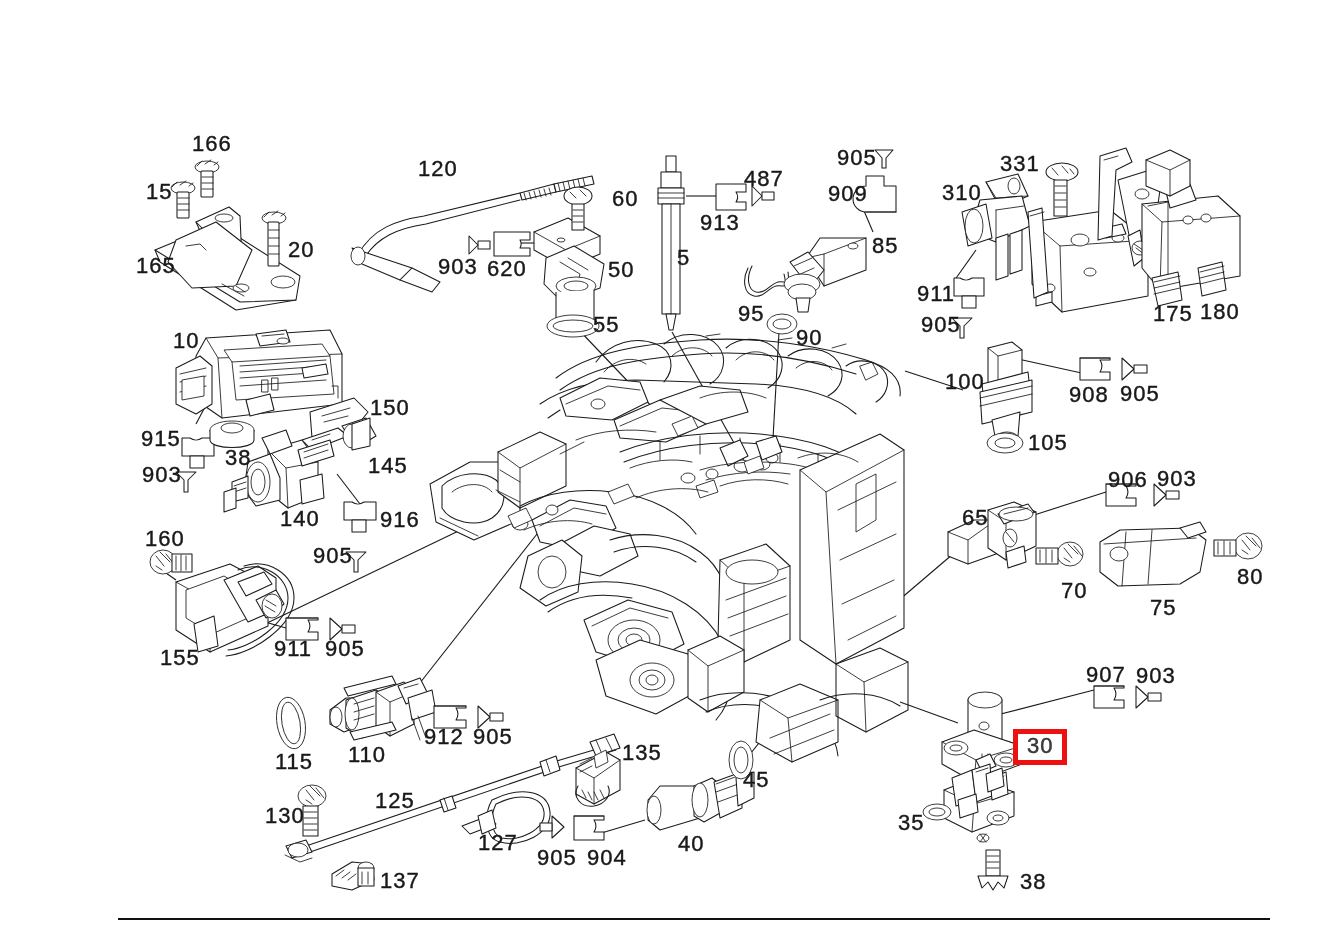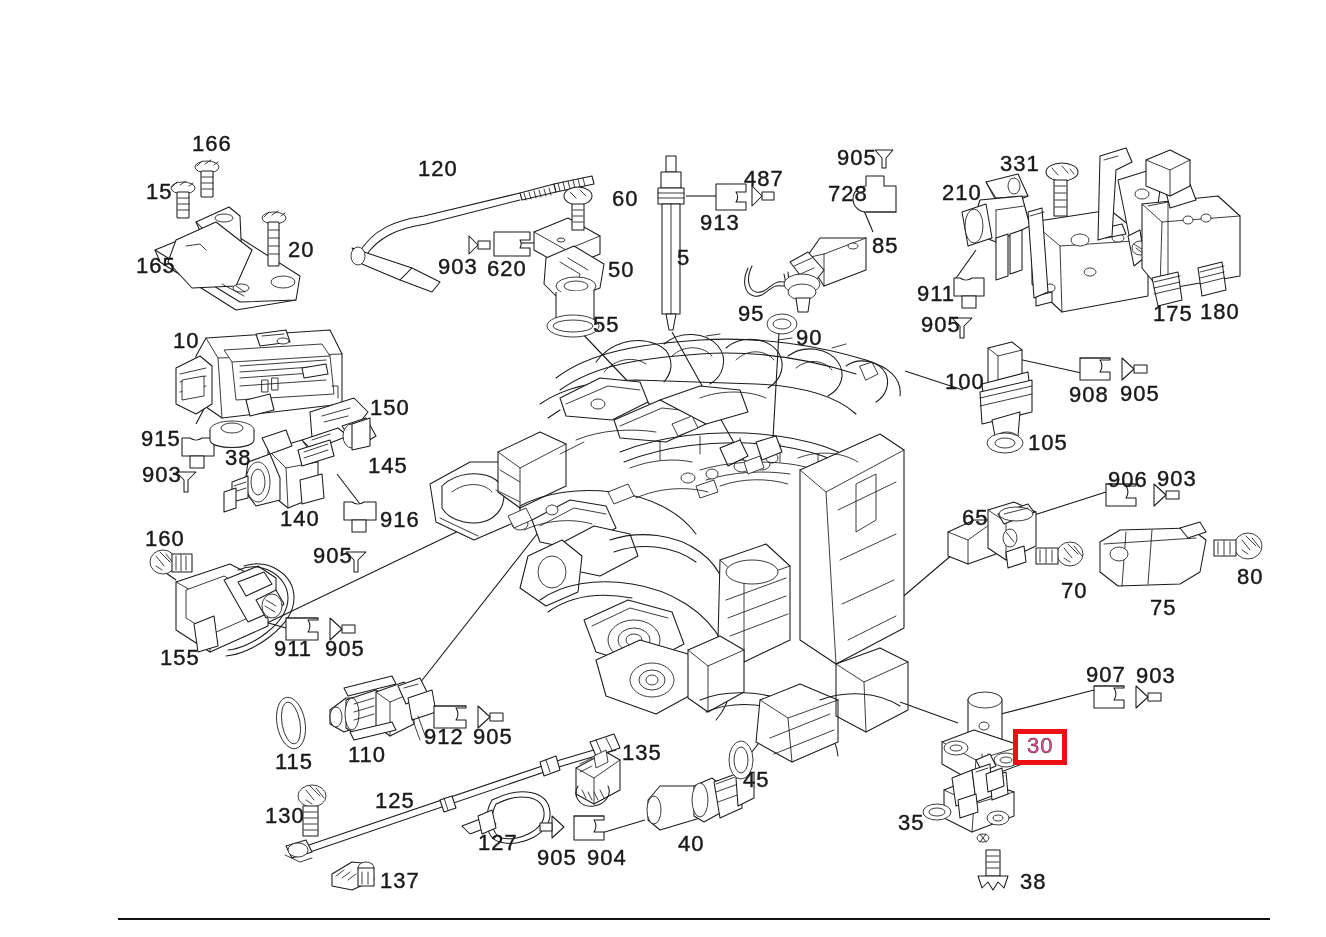--- a/index.html
+++ b/index.html
@@ -19,21 +19,21 @@
     line-height:22px;
     color:#1a1a1a;
     letter-spacing:1px;
     white-space:nowrap;
     -webkit-text-stroke:0.4px #111;
     user-select:none;
   }
 
   
   .lbl.hl{
-    color:#ec4899;
+    color:#404040;
     background:#ffffff;
     border:5px solid #ee1111;
     padding:1px 9px 3px 9px;
     -webkit-text-stroke:0.4px #111;
     z-index:40;
   }
 
   .footrule{
     position:absolute;
     left:118px;top:918px;width:1152px;height:0;
@@ -669,23 +669,23 @@
     <div class="lbl" style="left:487px;top:258px">620</div>
     <div class="lbl" style="left:612px;top:188px">60</div>
     <div class="lbl" style="left:608px;top:259px">50</div>
     <div class="lbl" style="left:593px;top:314px">55</div>
     <div class="lbl" style="left:677px;top:247px">5</div>
     <div class="lbl" style="left:744px;top:168px">487</div>
     <div class="lbl" style="left:700px;top:212px">913</div>
     <div class="lbl" style="left:738px;top:303px">95</div>
     <div class="lbl" style="left:796px;top:327px">90</div>
     <div class="lbl" style="left:837px;top:147px">905</div>
-    <div class="lbl" style="left:828px;top:183px">728</div>
+    <div class="lbl" style="left:828px;top:183px">909</div>
     <div class="lbl" style="left:872px;top:235px">85</div>
-    <div class="lbl" style="left:942px;top:182px">210</div>
+    <div class="lbl" style="left:942px;top:182px">310</div>
     <div class="lbl" style="left:917px;top:283px">911</div>
     <div class="lbl" style="left:921px;top:314px">905</div>
     <div class="lbl" style="left:1000px;top:153px">331</div>
     <div class="lbl" style="left:1153px;top:303px">175</div>
     <div class="lbl" style="left:1200px;top:301px">180</div>
     <div class="lbl" style="left:173px;top:330px">10</div>
     <div class="lbl" style="left:141px;top:428px">915</div>
     <div class="lbl" style="left:142px;top:464px">903</div>
     <div class="lbl" style="left:225px;top:447px">38</div>
     <div class="lbl" style="left:370px;top:397px">150</div>

